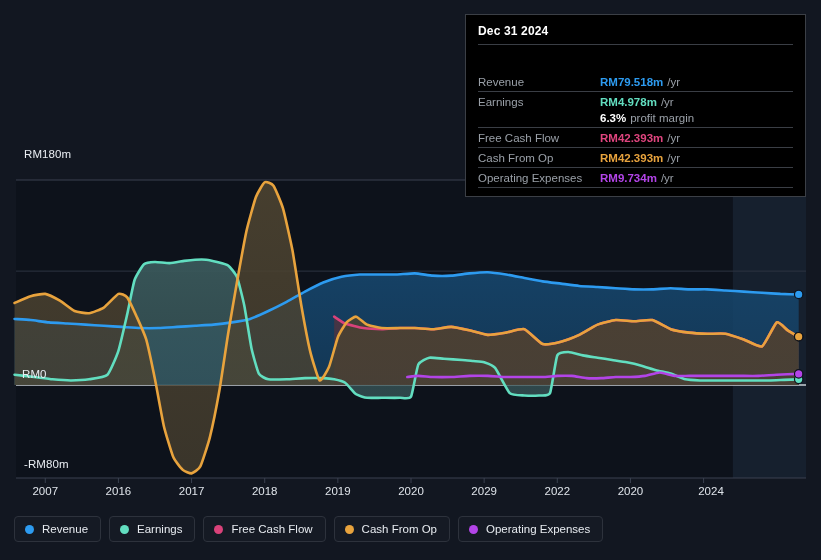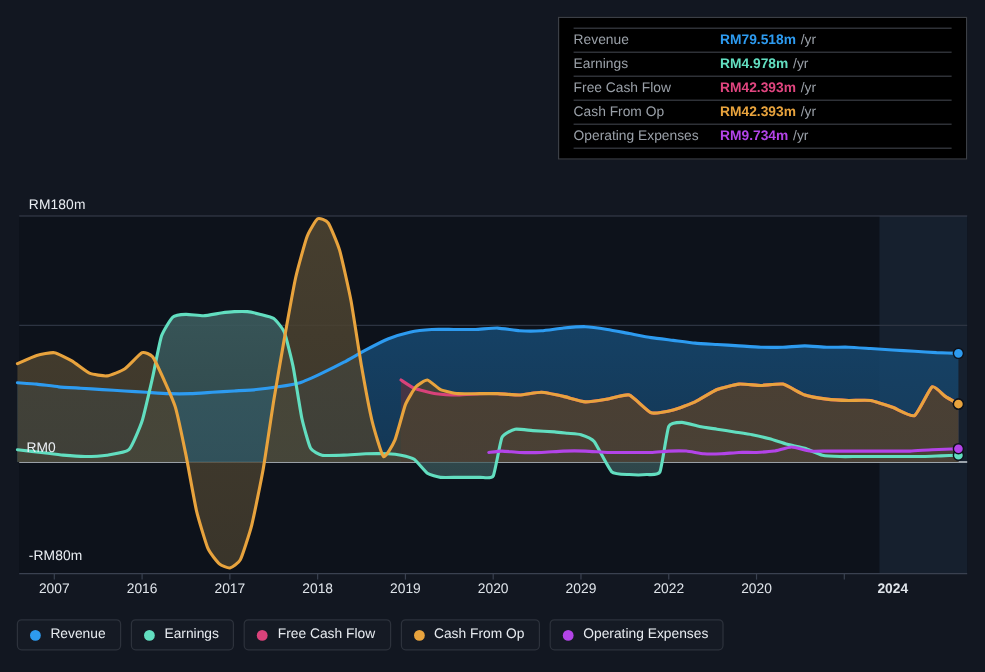--- a/index.html
+++ b/index.html
@@ -123,49 +123,55 @@
         <path d="M14.54,303.00 C15.88,302.43 28.07,296.93 30.63,296.17 C33.19,295.41 42.82,293.51 45.26,293.89 C47.70,294.27 57.45,299.30 59.89,300.72 C62.33,302.15 72.08,309.93 74.52,310.97 C76.96,312.02 86.71,313.53 89.15,313.25 C91.59,312.97 101.34,309.17 103.78,307.56 C106.22,305.94 116.46,294.74 118.41,293.89 C120.36,293.03 125.66,295.41 127.19,297.31 C128.71,299.20 135.11,313.16 136.69,316.67 C138.28,320.18 144.68,334.22 146.20,339.44 C147.73,344.66 153.52,372.12 154.98,379.31 C156.44,386.49 162.24,419.21 163.76,425.69 C165.28,432.17 171.68,453.39 173.27,457.07 C174.85,460.76 181.25,468.51 182.78,469.86 C184.30,471.22 190.09,473.64 191.56,473.35 C193.02,473.06 198.81,469.38 200.33,466.38 C201.86,463.37 208.26,443.61 209.84,437.31 C211.43,431.02 217.83,399.44 219.35,390.81 C220.88,382.18 226.67,342.78 228.13,333.75 C229.59,324.72 235.38,291.04 236.91,282.50 C238.43,273.96 244.83,238.37 246.42,231.25 C248.00,224.13 254.40,201.16 255.93,197.08 C257.45,193.00 263.24,183.23 264.70,182.28 C266.17,181.33 271.96,183.51 273.48,185.69 C275.01,187.88 281.41,203.06 282.99,208.47 C284.58,213.88 290.98,242.54 292.50,250.61 C294.02,258.68 299.81,296.93 301.28,305.28 C302.74,313.63 308.53,344.57 310.06,350.83 C311.58,357.10 317.98,379.12 319.56,380.44 C321.15,381.77 327.55,370.38 329.07,366.78 C330.60,363.17 336.39,340.87 337.85,337.17 C339.31,333.47 345.11,324.07 346.63,322.36 C348.15,320.65 354.43,316.48 356.14,316.67 C357.85,316.86 364.98,323.69 367.11,324.64 C369.24,325.59 379.00,327.77 381.74,328.06 C384.48,328.34 397.28,328.06 400.03,328.06 C402.77,328.06 411.91,327.96 414.66,328.06 C417.40,328.15 429.90,329.29 432.94,329.19 C435.99,329.10 448.18,326.82 451.23,326.92 C454.28,327.01 466.47,329.67 469.52,330.33 C472.57,331.00 484.76,334.70 487.81,334.89 C490.85,335.08 503.04,333.09 506.09,332.61 C509.14,332.14 521.33,328.25 524.38,329.19 C527.43,330.14 539.62,342.96 542.67,344.00 C545.71,345.04 557.91,342.48 560.95,341.72 C564.00,340.96 576.19,336.31 579.24,334.89 C582.29,333.47 594.48,325.87 597.53,324.64 C600.58,323.41 612.77,320.37 615.81,320.08 C618.86,319.80 631.05,321.22 634.10,321.22 C637.15,321.22 649.34,319.42 652.39,320.08 C655.44,320.75 667.63,328.15 670.68,329.19 C673.72,330.24 685.92,332.23 688.96,332.61 C692.01,332.99 704.20,333.66 707.25,333.75 C710.30,333.84 722.49,333.28 725.54,333.75 C728.58,334.22 740.78,338.40 743.82,339.44 C746.87,340.49 759.37,347.70 762.11,346.28 C764.85,344.85 774.61,323.69 776.74,322.36 C778.87,321.03 785.88,329.14 787.71,330.33 C789.54,331.53 797.77,336.19 798.69,336.72" fill="none" stroke="#e8a33d" stroke-width="2.6" stroke-linecap="round" stroke-linejoin="round"></path>
         <path d="M407.34,377.03 C408.26,376.93 416.18,375.89 418.31,375.89 C420.45,375.89 430.20,376.93 432.94,377.03 C435.69,377.12 448.18,377.12 451.23,377.03 C454.28,376.93 466.47,375.98 469.52,375.89 C472.57,375.79 484.76,375.79 487.81,375.89 C490.85,375.98 503.04,376.93 506.09,377.03 C509.14,377.12 521.33,377.03 524.38,377.03 C527.43,377.03 539.92,377.12 542.67,377.03 C545.41,376.93 554.86,375.98 557.30,375.89 C559.73,375.79 569.49,375.70 571.93,375.89 C574.36,376.08 584.12,377.98 586.56,378.17 C588.99,378.36 598.75,378.26 601.19,378.17 C603.62,378.07 613.38,377.12 615.81,377.03 C618.25,376.93 628.01,377.12 630.44,377.03 C632.88,376.93 642.64,376.27 645.07,375.89 C647.51,375.51 657.27,372.47 659.70,372.47 C662.14,372.47 671.90,375.60 674.33,375.89 C676.77,376.17 686.52,375.89 688.96,375.89 C691.40,375.89 700.85,375.89 703.59,375.89 C706.34,375.89 718.83,375.89 721.88,375.89 C724.93,375.89 737.12,375.89 740.17,375.89 C743.21,375.89 755.41,375.98 758.45,375.89 C761.50,375.79 773.39,374.91 776.74,374.75 C780.09,374.59 796.86,373.98 798.69,373.91" fill="none" stroke="#b344e8" stroke-width="2.6" stroke-linecap="round" stroke-linejoin="round"></path>
         <circle cx="798.6851851851753" cy="294.43783333333334" r="4.2" fill="#2d9bf0" stroke="#0d121b" stroke-width="1.2"></circle>
         <circle cx="798.6851851851753" cy="379.3306111111111" r="4.2" fill="#62dec0" stroke="#0d121b" stroke-width="1.2"></circle>
         <circle cx="798.6851851851753" cy="336.71908333333334" r="4.2" fill="#d9427a" stroke="#0d121b" stroke-width="1.2"></circle>
         <circle cx="798.6851851851753" cy="336.71908333333334" r="4.2" fill="#e8a33d" stroke="#0d121b" stroke-width="1.2"></circle>
         <circle cx="798.6851851851753" cy="373.91405555555554" r="4.2" fill="#b344e8" stroke="#0d121b" stroke-width="1.2"></circle>
       </svg>
   </div>
 
-  <div class="ylab" id="ylab0" style="left: 24px; top: 165px;">RM180m</div>
+  <div class="ylab" id="ylab0" style="left: 24px; top: 148px;">RM180m</div>
   <div class="ylab" id="ylab1" style="left: 22px; top: 368px;">RM0</div>
   <div class="ylab" id="ylab2" style="left: 24px; top: 458px;">-RM80m</div>
 
   <div id="xlabels">
       <div class="xlab" style="left: 45.2593px; top: 485px;">2007</div>
       <div class="xlab" style="left: 118.407px; top: 485px;">2016</div>
       <div class="xlab" style="left: 191.556px; top: 485px;">2017</div>
       <div class="xlab" style="left: 264.704px; top: 485px;">2018</div>
       <div class="xlab" style="left: 337.852px; top: 485px; text-align: center;">2019</div>
       <div class="xlab" style="left: 411px; top: 485px;">2020</div>
       <div class="xlab" style="left: 484.148px; top: 485px;">2029</div>
       <div class="xlab" style="left: 557.296px; top: 485px;">2022</div>
       <div class="xlab" style="left: 630.444px; top: 485px;">2020</div>
-      <div class="xlab" style="left: 744px; top: 485px; font-weight: bold;">2024</div>
+      <div class="xlab" style="left: 711px; top: 485px;">2024</div>
     </div>
 
   <div class="tooltip">
+    <div class="tt-date">Dec 31 2024</div>
     <div id="tt-rows">
         <div class="tt-row">
           <div class="tt-k">Revenue</div>
-          <div class="tt-v" style="color: rgb(45, 155, 240);">RM79.518m</div>
+          <div class="tt-v" style="color: rgb(45, 155, 240); margin-top: 27px;">RM79.518m</div>
           <div class="tt-u">/yr</div>
         </div>
         <div class="tt-row">
           <div class="tt-k">Earnings</div>
           <div class="tt-v" style="color: rgb(98, 222, 192);">RM4.978m</div>
           <div class="tt-u">/yr</div>
         </div>
+        <div class="tt-row noline tt-sub">
+          <div class="tt-k"></div>
+          <div class="tt-v" style="color: rgb(255, 255, 255);">6.3%</div>
+          <div class="tt-u">profit margin</div>
+        </div>
         <div class="tt-row">
           <div class="tt-k">Free Cash Flow</div>
           <div class="tt-v" style="color: rgb(224, 69, 127);">RM42.393m</div>
           <div class="tt-u">/yr</div>
         </div>
         <div class="tt-row">
           <div class="tt-k">Cash From Op</div>
           <div class="tt-v" style="color: rgb(232, 163, 61);">RM42.393m</div>
           <div class="tt-u">/yr</div>
         </div>

